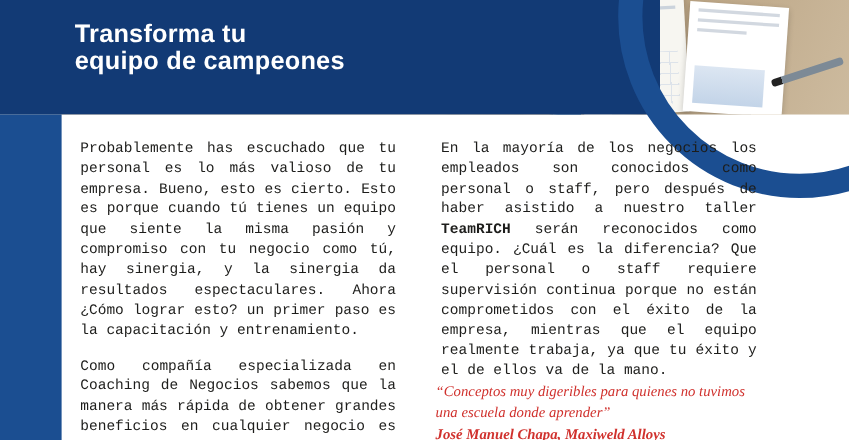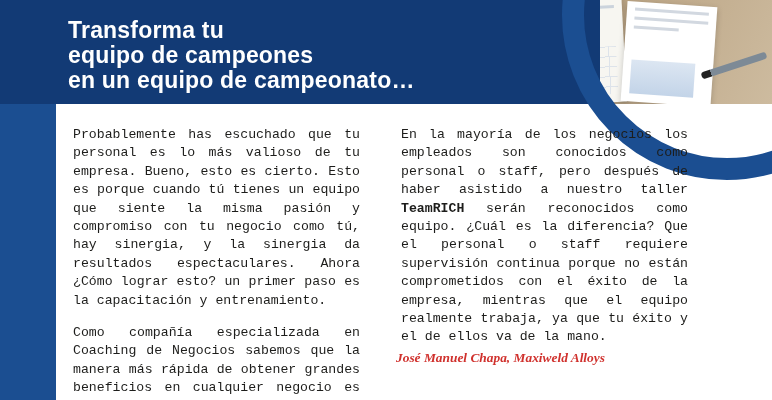--- a/index.html
+++ b/index.html
@@ -249,34 +249,34 @@
     </div>
 
     <div class="desk-obj pen"></div>
   </div>
 
   <div class="navy-curve"></div>
 
   <div class="headline">
     <div>Transforma tu</div>
     <div>equipo de campeones</div>
-    <div>en un equipo de campeonato…</div>
   </div>
 
   <div class="blue-band"></div>
 
   <div class="right-arc"></div>
 
   <div class="col left">
     <p>Probablemente has escuchado que tu personal es lo más valioso de tu empresa. Bueno, esto es cierto. Esto es porque cuando tú tienes un equipo que siente la misma pasión y compromiso con tu negocio como tú, hay sinergia, y la sinergia da resultados espectaculares. Ahora ¿Cómo lograr esto? un primer paso es la capacitación y entrenamiento.</p>
     <p>Como compañía especializada en Coaching de Negocios sabemos que la manera más rápida de obtener grandes beneficios en cualquier negocio es que todos trabajen estructuradamente en equipo por una meta en común. Concéntrate en desarrollar a tu equipo y haber se encargaran de darte beneficios.</p>
     <p>Si alguna vez soñaste con poder tomarte días libres sin</p>
   </div>
 
   <div class="col right">
     <p><span>En la mayoría de los negocios los empleados son conocidos como personal o staff, pero después de haber asistido a nuestro taller </span><b>TeamRICH</b><span> serán reconocidos como equipo. ¿Cuál es la diferencia? Que el personal o staff requiere supervisión continua porque no están comprometidos con el éxito de la empresa, mientras que el equipo realmente trabaja, ya que tu éxito y el de ellos va de la mano.</span></p>
   </div>
 
   <div class="quote">
+    <span>“Conceptos muy digeribles para quienes no tuvimos una escuela donde aprender”</span>
     <span class="attr">José Manuel Chapa, Maxiweld Alloys</span>
   </div>
 
 </div>
 
 </body></html>

